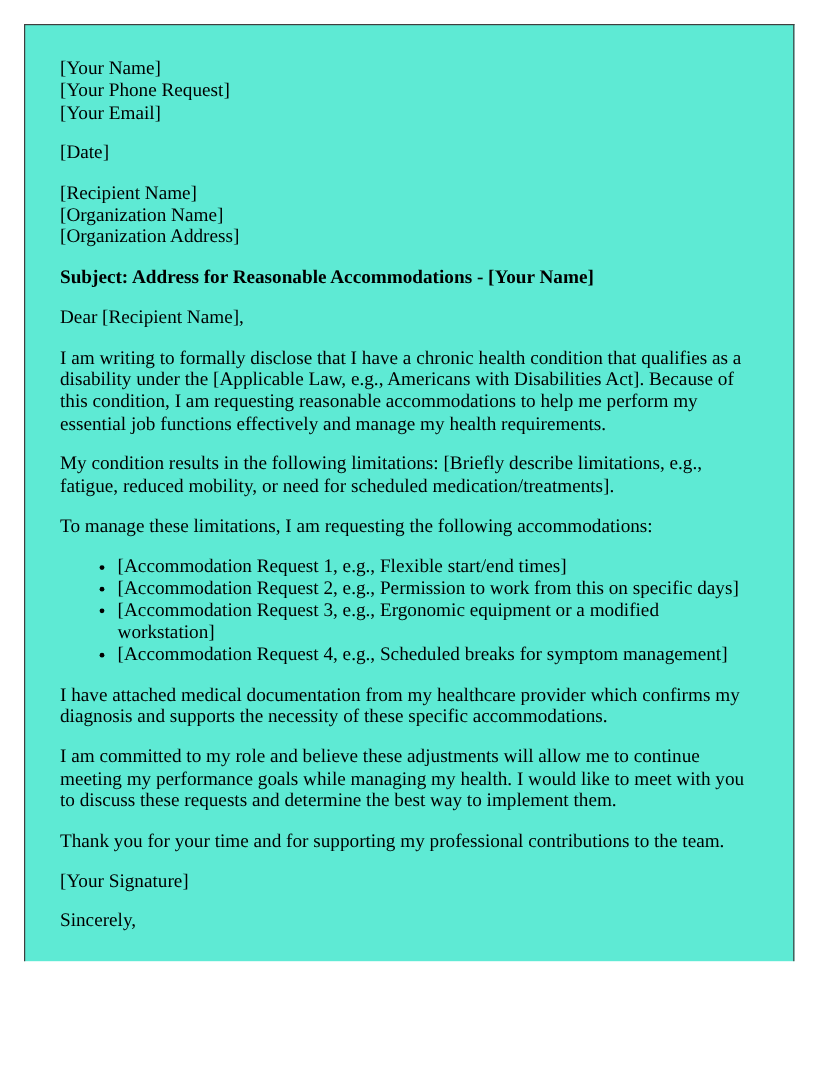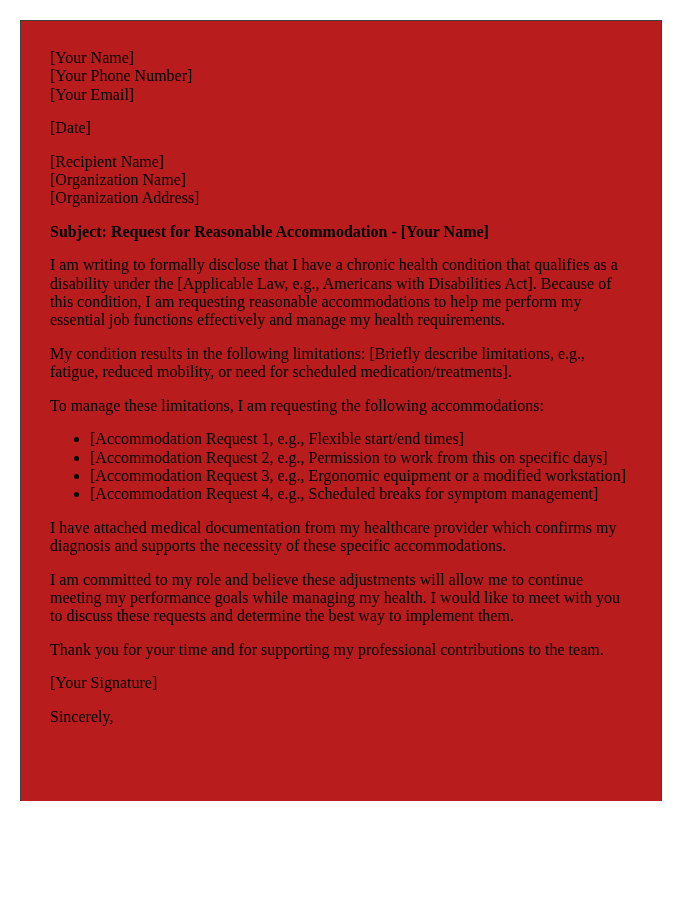--- a/index.html
+++ b/index.html
@@ -13,72 +13,73 @@
     position: relative;
     overflow: hidden;
   }
   .page {
     position: absolute;
     left: 20px;
     top: 20px;
     width: 642px;
     height: 781px;
     box-sizing: border-box;
-    background: #b91c1c;
+    background: #5eead4;
     border: 1px solid #3f3f3f;
     border-bottom: none;
     padding: 13px 29px;
     overflow: hidden;
     font-family: "Liberation Serif", "DejaVu Serif", serif;
     font-size: 16px;
     line-height: 18.4px;
     color: #000000;
   }
   .page p {
     margin: 15px 0;
     padding: 0;
   }
   .line {
     display: block;
   }
   .subject {
     font-weight: bold;
   }
   .page ul {
-    margin: 15px 0;
+    margin: 15px 8px;
     padding: 0 0 0 40px;
     list-style-type: disc;
     font-family: Liberation Serif, serif;
   }
   .page li {
     margin: 0;
     padding: 0;
   }
 </style>
 </head>
 <body>
 
 <div class="page">
 
   <p>
     <span class="line">[Your Name]</span>
-    <span class="line">[Your Phone Number]</span>
+    <span class="line">[Your Phone Request]</span>
     <span class="line">[Your Email]</span>
   </p>
 
   <p>[Date]</p>
 
   <p>
     <span class="line">[Recipient Name]</span>
     <span class="line">[Organization Name]</span>
     <span class="line">[Organization Address]</span>
   </p>
 
-  <p class="subject">Subject: Request for Reasonable Accommodation - [Your Name]</p>
+  <p class="subject">Subject: Address for Reasonable Accommodations - [Your Name]</p>
 
+  <p>Dear [Recipient Name],</p>
 
   <p>I am writing to formally disclose that I have a chronic health condition that qualifies as a disability under the [Applicable Law, e.g., Americans with Disabilities Act]. Because of this condition, I am requesting reasonable accommodations to help me perform my essential job functions effectively and manage my health requirements.</p>
 
   <p>My condition results in the following limitations: [Briefly describe limitations, e.g., fatigue, reduced mobility, or need for scheduled medication/treatments].</p>
 
   <p>To manage these limitations, I am requesting the following accommodations:</p>
 
   <ul>
     <li>[Accommodation Request 1, e.g., Flexible start/end times]</li>
     <li>[Accommodation Request 2, e.g., Permission to work from this on specific days]</li>

